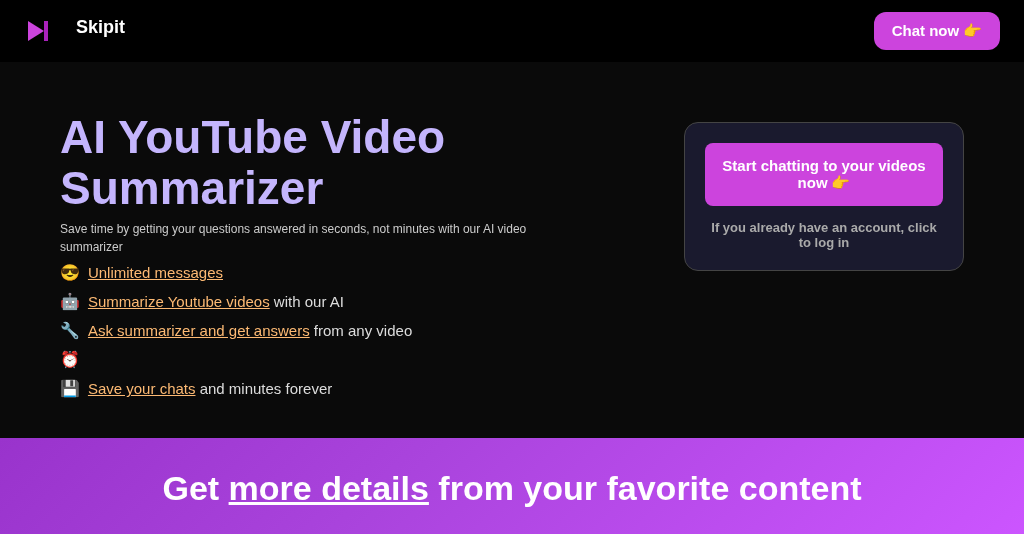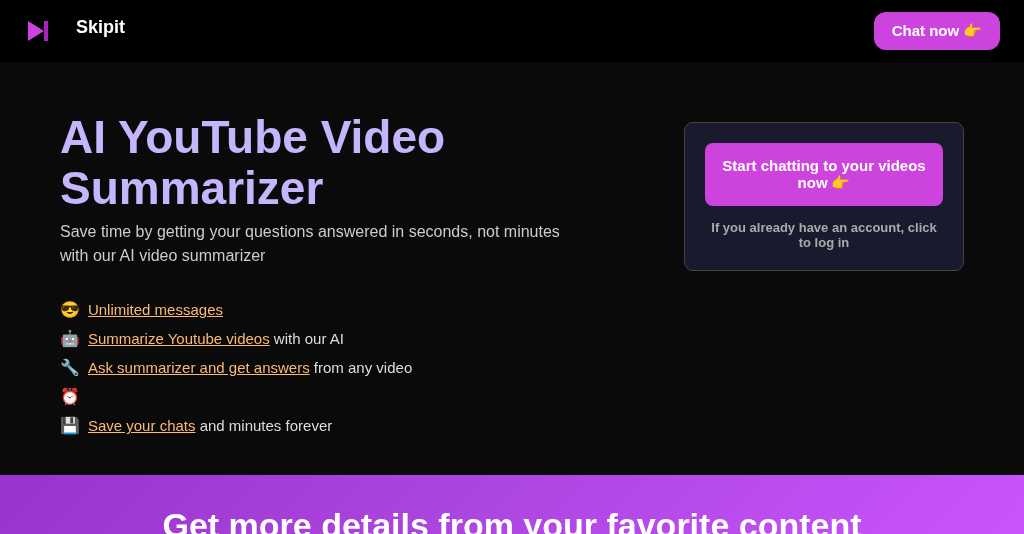--- a/index.html
+++ b/index.html
@@ -54,23 +54,23 @@
       max-width: 520px;
     }
     .hero-title {
       font-size: 46px;
       font-weight: 700;
       line-height: 1.1;
       color: #c4b5fd;
       margin-bottom: 7px;
     }
     .hero-subtitle {
-      font-size: 16px;
+      font-size: 12px;
       color: #ccc;
-      margin-bottom: 32px;
+      margin-bottom: 7px;
       line-height: 1.5;
     }
     .feature-list {
       list-style: none;
       display: flex;
       flex-direction: column;
       gap: 10px;
     }
     .feature-list li {
       font-size: 15px;
@@ -87,21 +87,21 @@
       font-size: 16px;
     }
 
     
     .hero-right {
       margin-top: 10px;
     }
     .cta-card {
       background: #1a1a2e;
       border: 1px solid #444;
-      border-radius: 9px;
+      border-radius: 14px;
       padding: 20px;
       width: 280px;
       display: flex;
       flex-direction: column;
       gap: 14px;
       align-items: stretch;
     }
     .cta-main-btn {
       background: #cc44dd;
       color: #fff;

